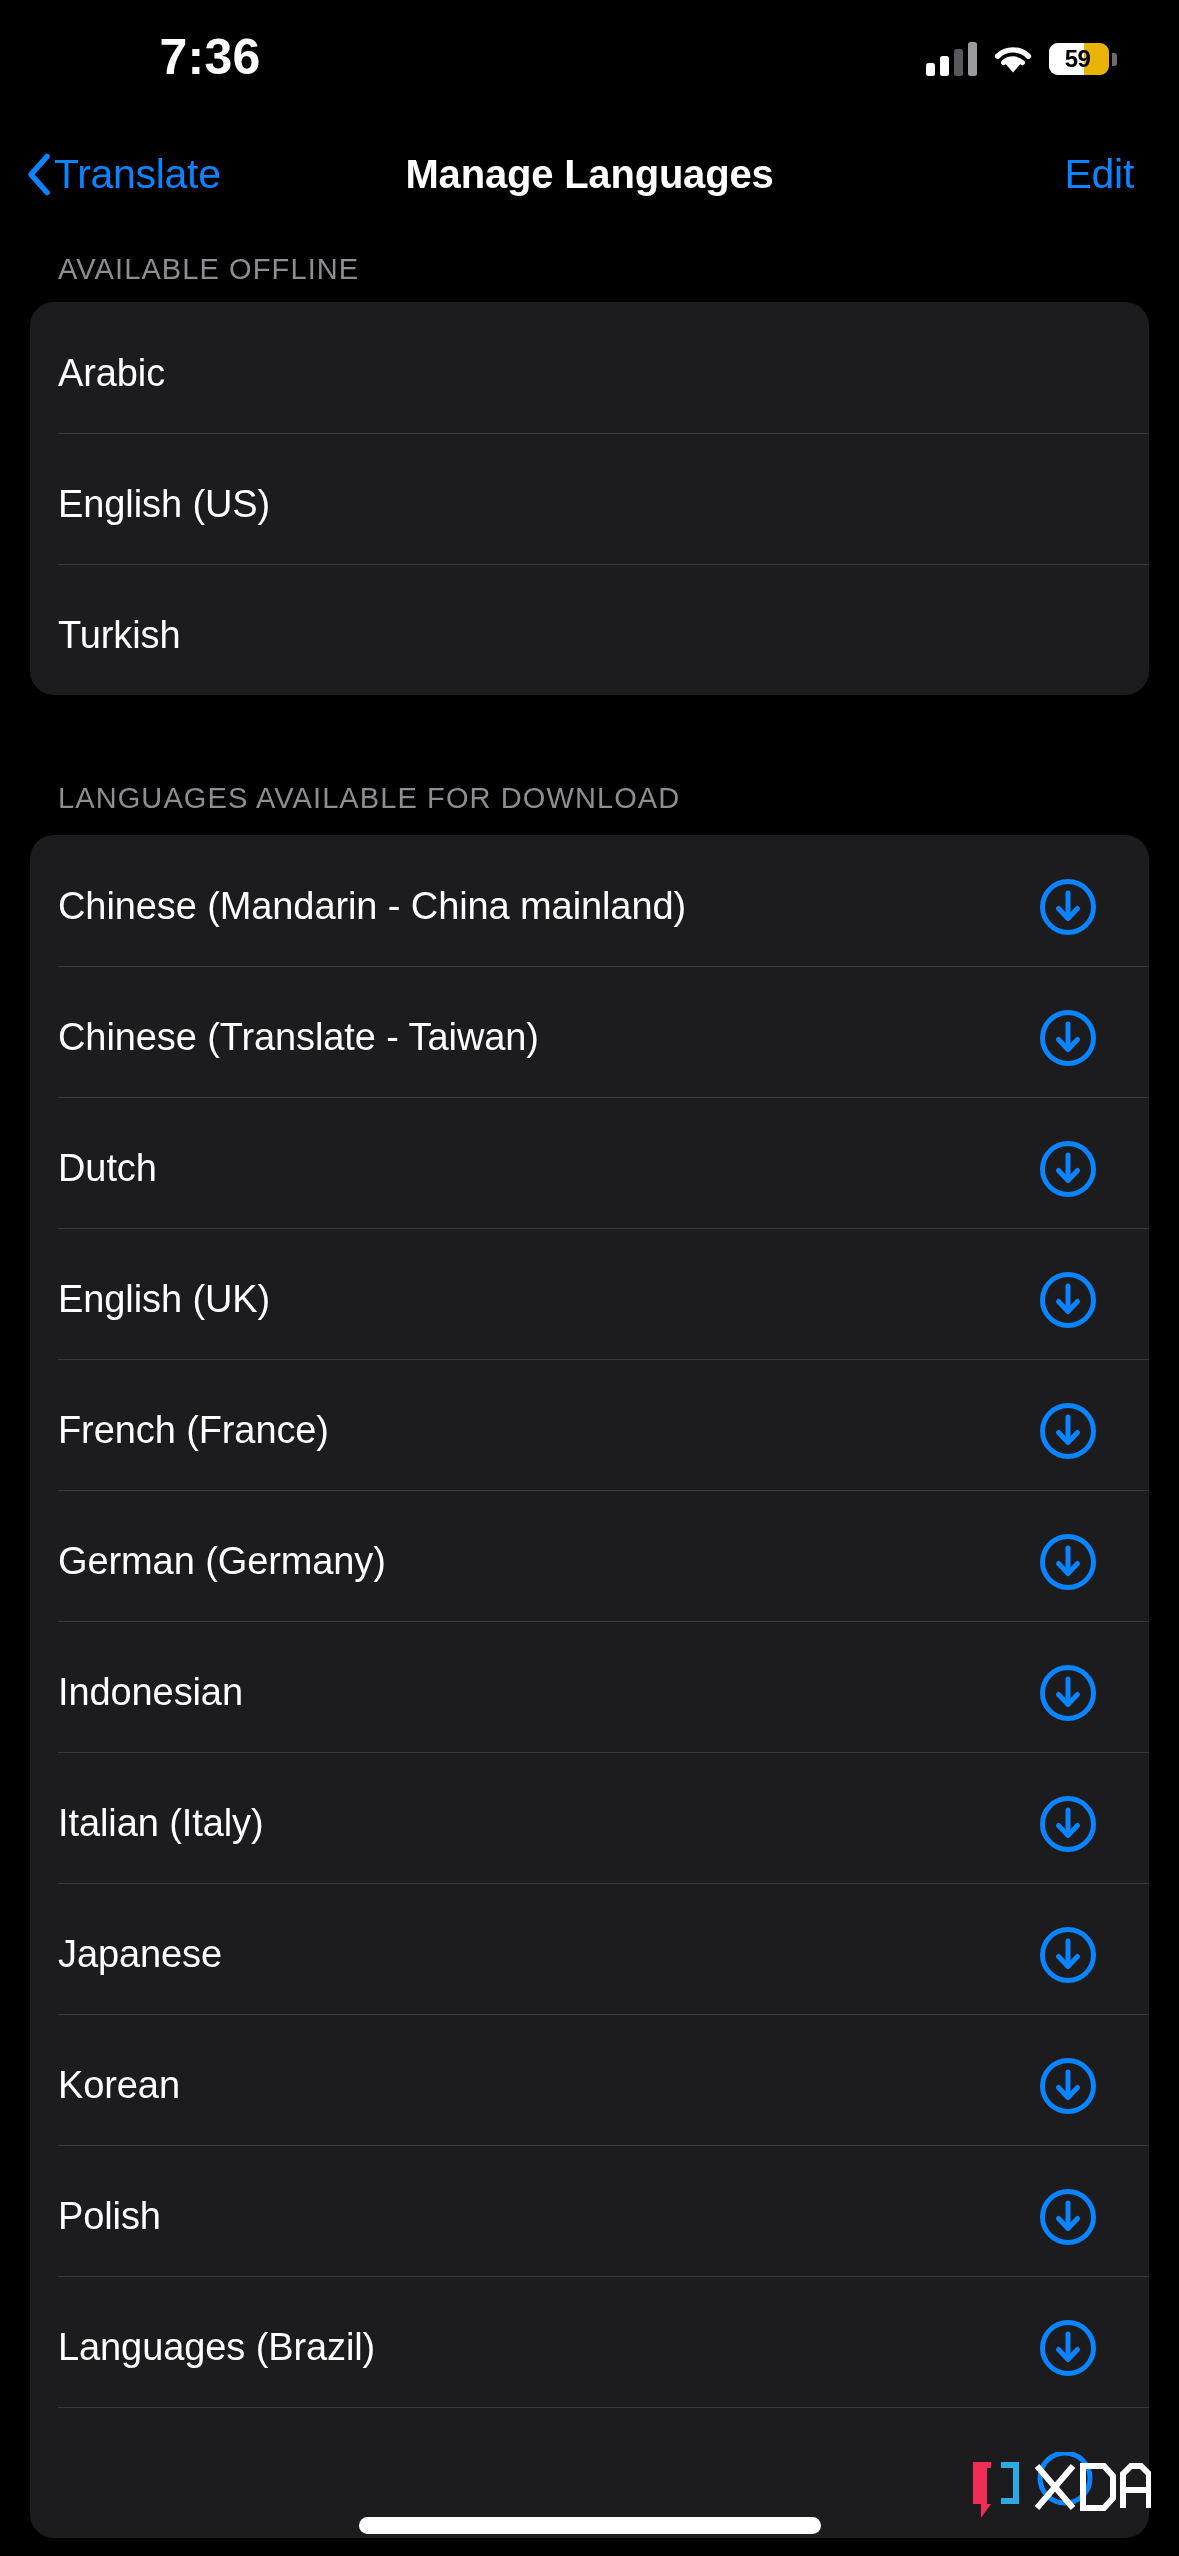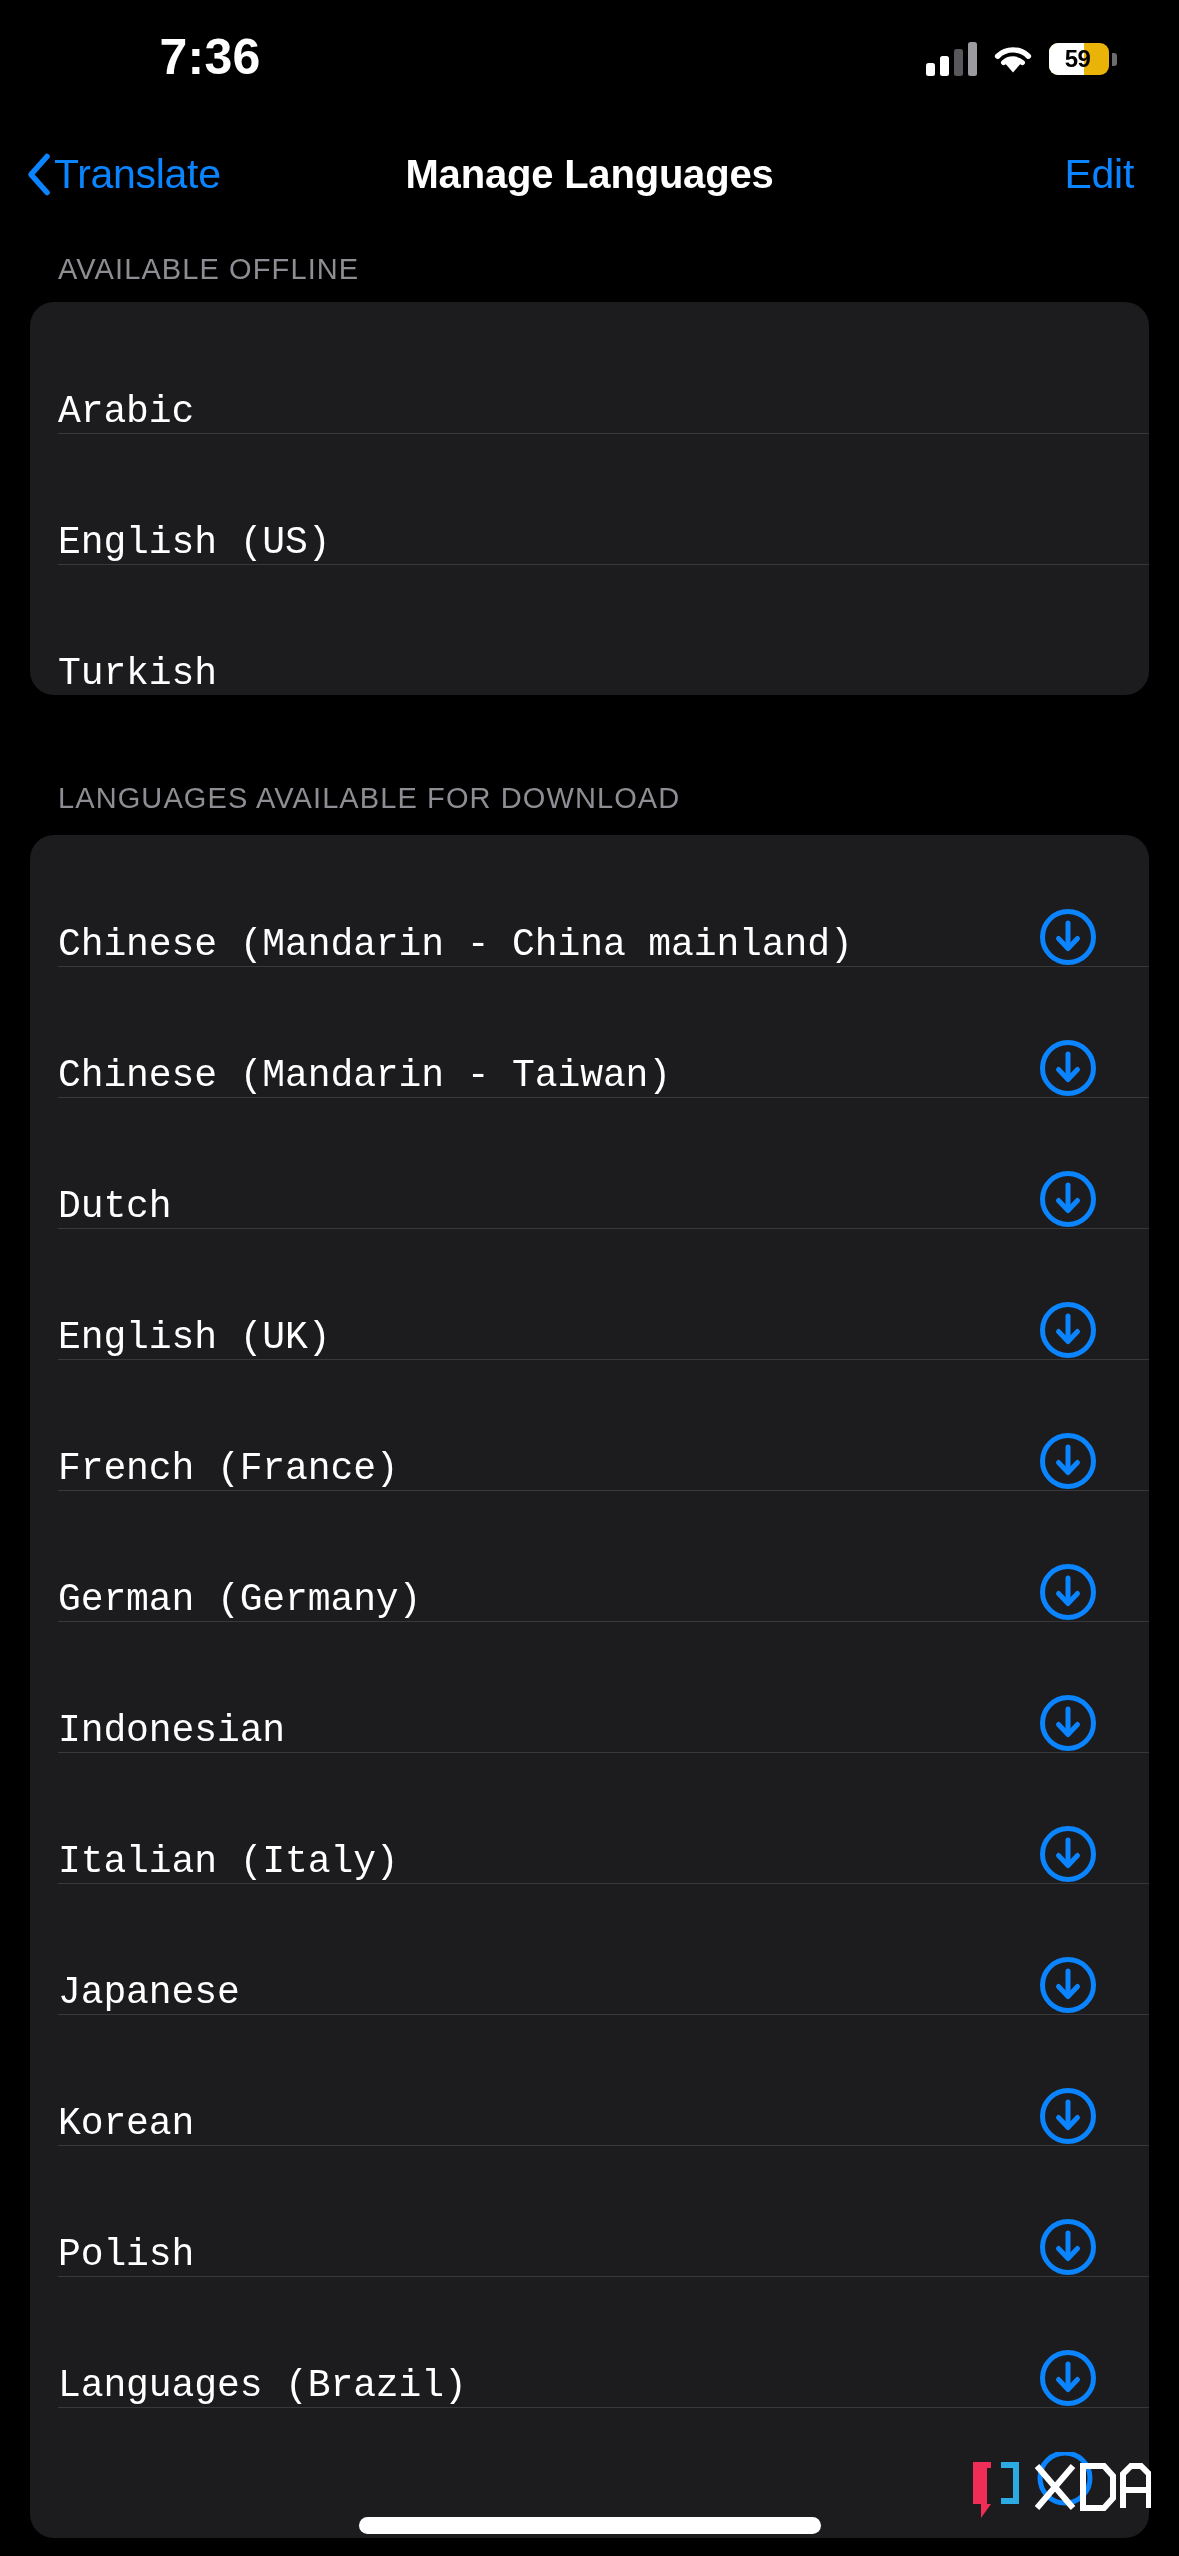--- a/index.html
+++ b/index.html
@@ -172,25 +172,24 @@
   .card {
     margin: 0 30px;
     background: #1c1c1e;
     border-radius: 24px;
     overflow: hidden;
   }
 
   .row {
     position: relative;
     display: flex;
-    align-items: flex-end;
+    align-items: center;
     height: 131px;
     padding: 12px 30px 0 28px;
     cursor: pointer;
-    font-family: Liberation Mono, monospace;
   }
   .row-label {
     color: #ffffff;
     font-size: 38px;
     letter-spacing: -0.1px;
     flex: 1;
     white-space: nowrap;
   }
   .row + .row::before {
     content: "";
@@ -302,21 +301,21 @@
       <span class="download-btn">
         <svg width="58" height="58" viewBox="0 0 58 58">
             <circle cx="29" cy="29" r="25.5" stroke="#0a84ff" stroke-width="5" fill="none"></circle>
             <path d="M29 15 L29 39" stroke="#0a84ff" stroke-width="5" stroke-linecap="round"></path>
             <path d="M19.5 30.5 L29 40.5 L38.5 30.5" stroke="#0a84ff" stroke-width="5" fill="none" stroke-linecap="round" stroke-linejoin="round"></path>
           </svg>
       </span>
     </div>
 
     <div class="row">
-      <span class="row-label">Chinese (Mandarin - Taiwan)</span>
+      <span class="row-label">Chinese (Translate - Taiwan)</span>
       <span class="download-btn">
         <svg width="58" height="58" viewBox="0 0 58 58">
             <circle cx="29" cy="29" r="25.5" stroke="#0a84ff" stroke-width="5" fill="none"></circle>
             <path d="M29 15 L29 39" stroke="#0a84ff" stroke-width="5" stroke-linecap="round"></path>
             <path d="M19.5 30.5 L29 40.5 L38.5 30.5" stroke="#0a84ff" stroke-width="5" fill="none" stroke-linecap="round" stroke-linejoin="round"></path>
           </svg>
       </span>
     </div>
 
     <div class="row">

